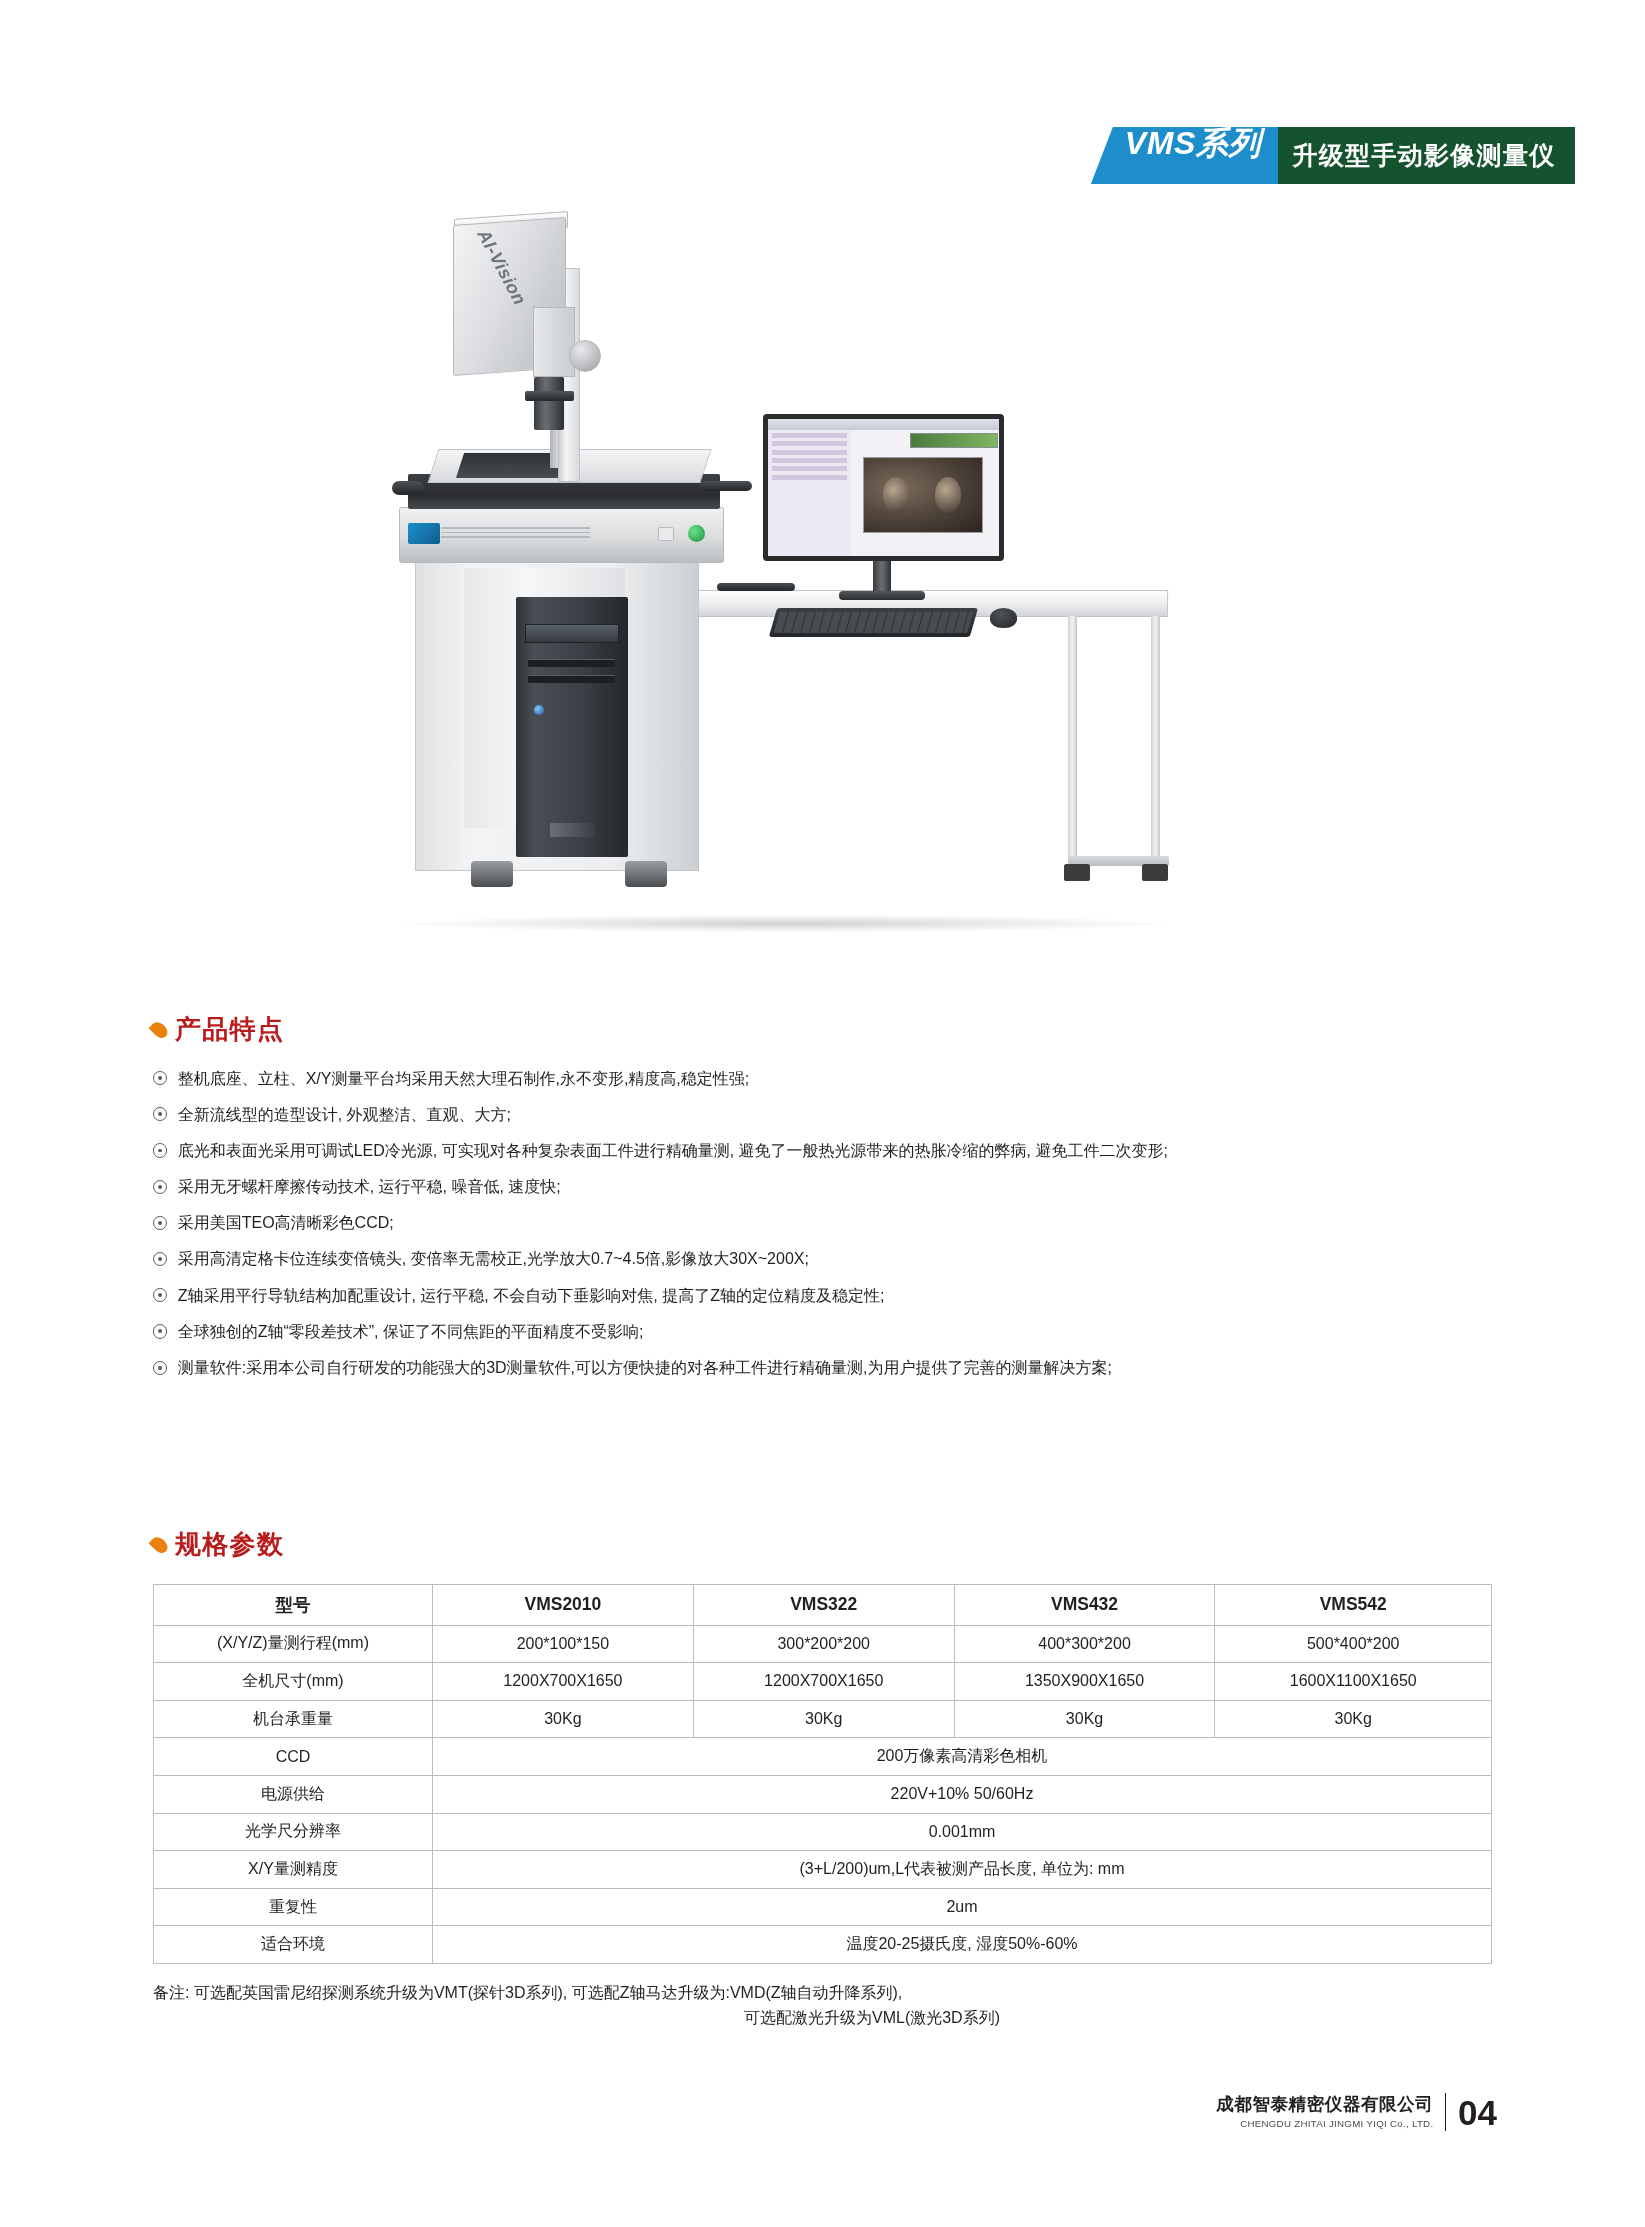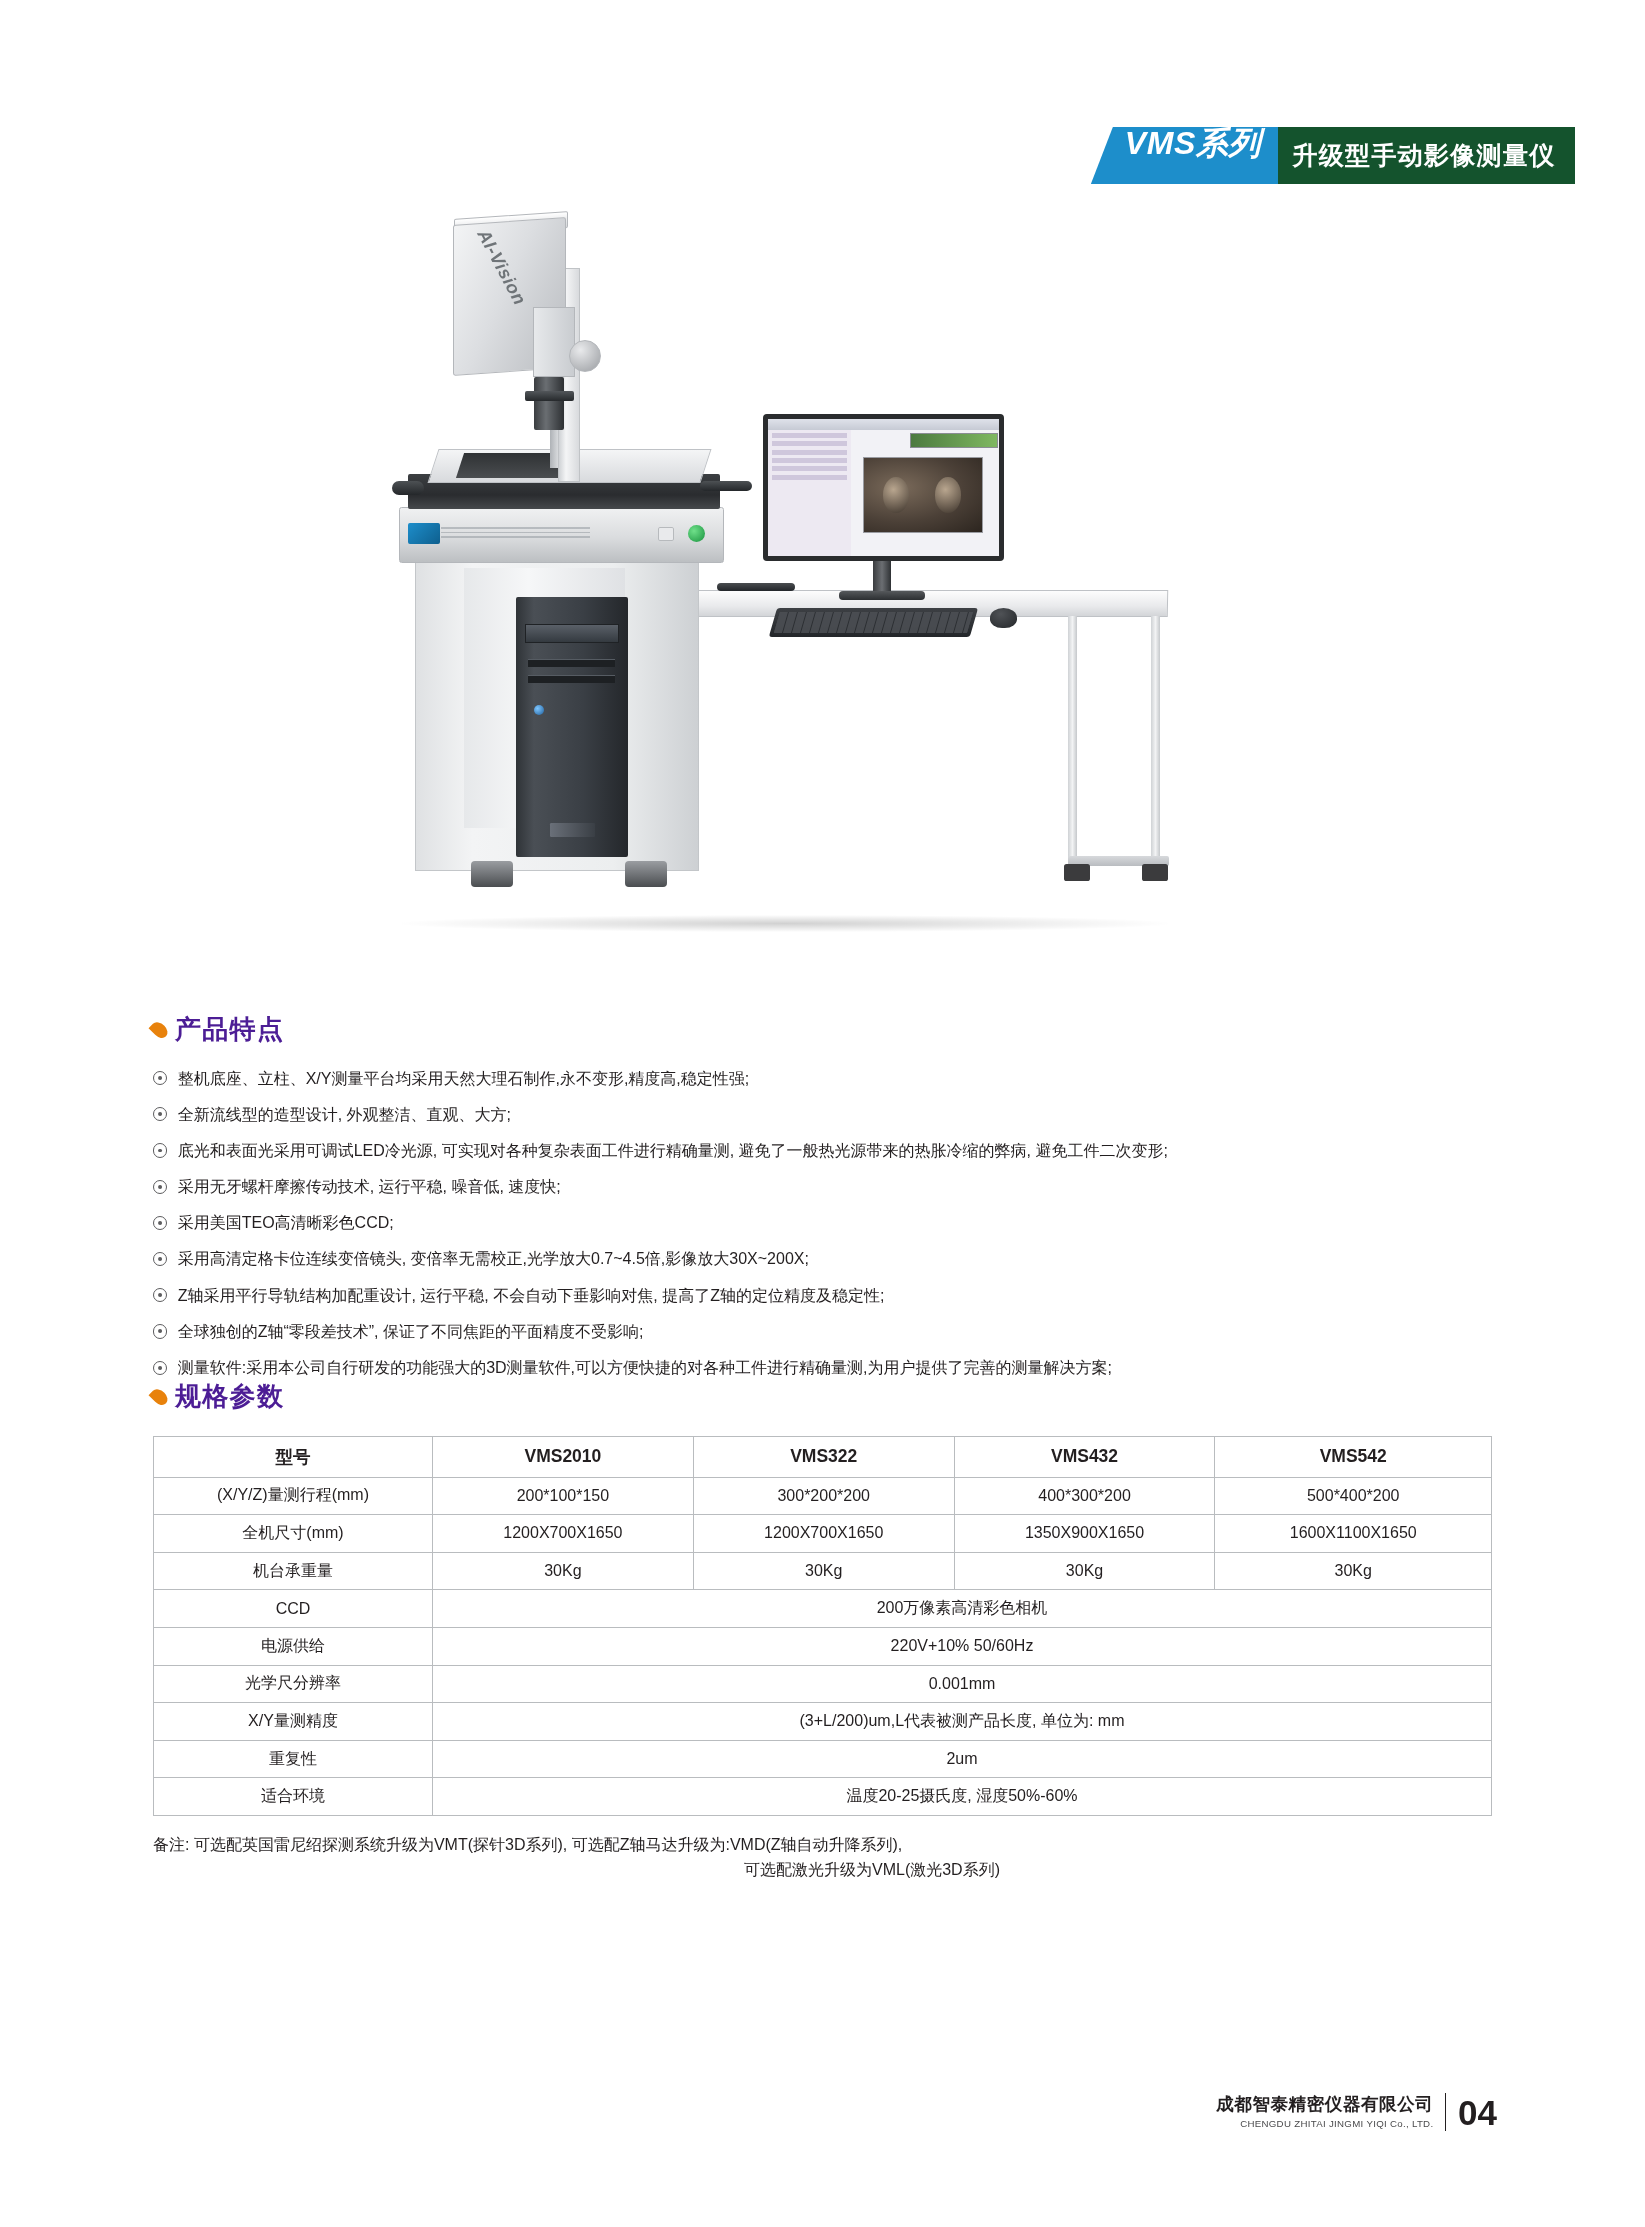--- a/index.html
+++ b/index.html
@@ -466,21 +466,21 @@
   .section {
     position: absolute;
     left: 153px;
   }
   .section-title {
     display: flex;
     align-items: center;
     gap: 9px;
     font-size: 26px;
     font-weight: bold;
-    color: #4c1d95;
+    color: #b91c1c;
     letter-spacing: 1.3px;
   }
   .drop-icon {
     width: 13px;
     height: 18px;
     background: #e8820c;
     border-radius: 0 60% 55% 55%;
     transform: rotate(-45deg);
     display: inline-block;
     flex: none;
@@ -517,21 +517,21 @@
     position: absolute;
     left: 50%; top: 50%;
     transform: translate(-50%,-50%);
     width: 3.9px; height: 3.9px;
     border-radius: 50%;
     background: #5c5c5e;
   }
 
   
   .specs {
-    top: 1379px;
+    top: 1527px;
     width: 1376px;
   }
   .spec-table {
     margin-top: 22px;
     border-collapse: collapse;
     width: 1339px;
     font-size: 16px;
   }
   .spec-table th,
   .spec-table td {

